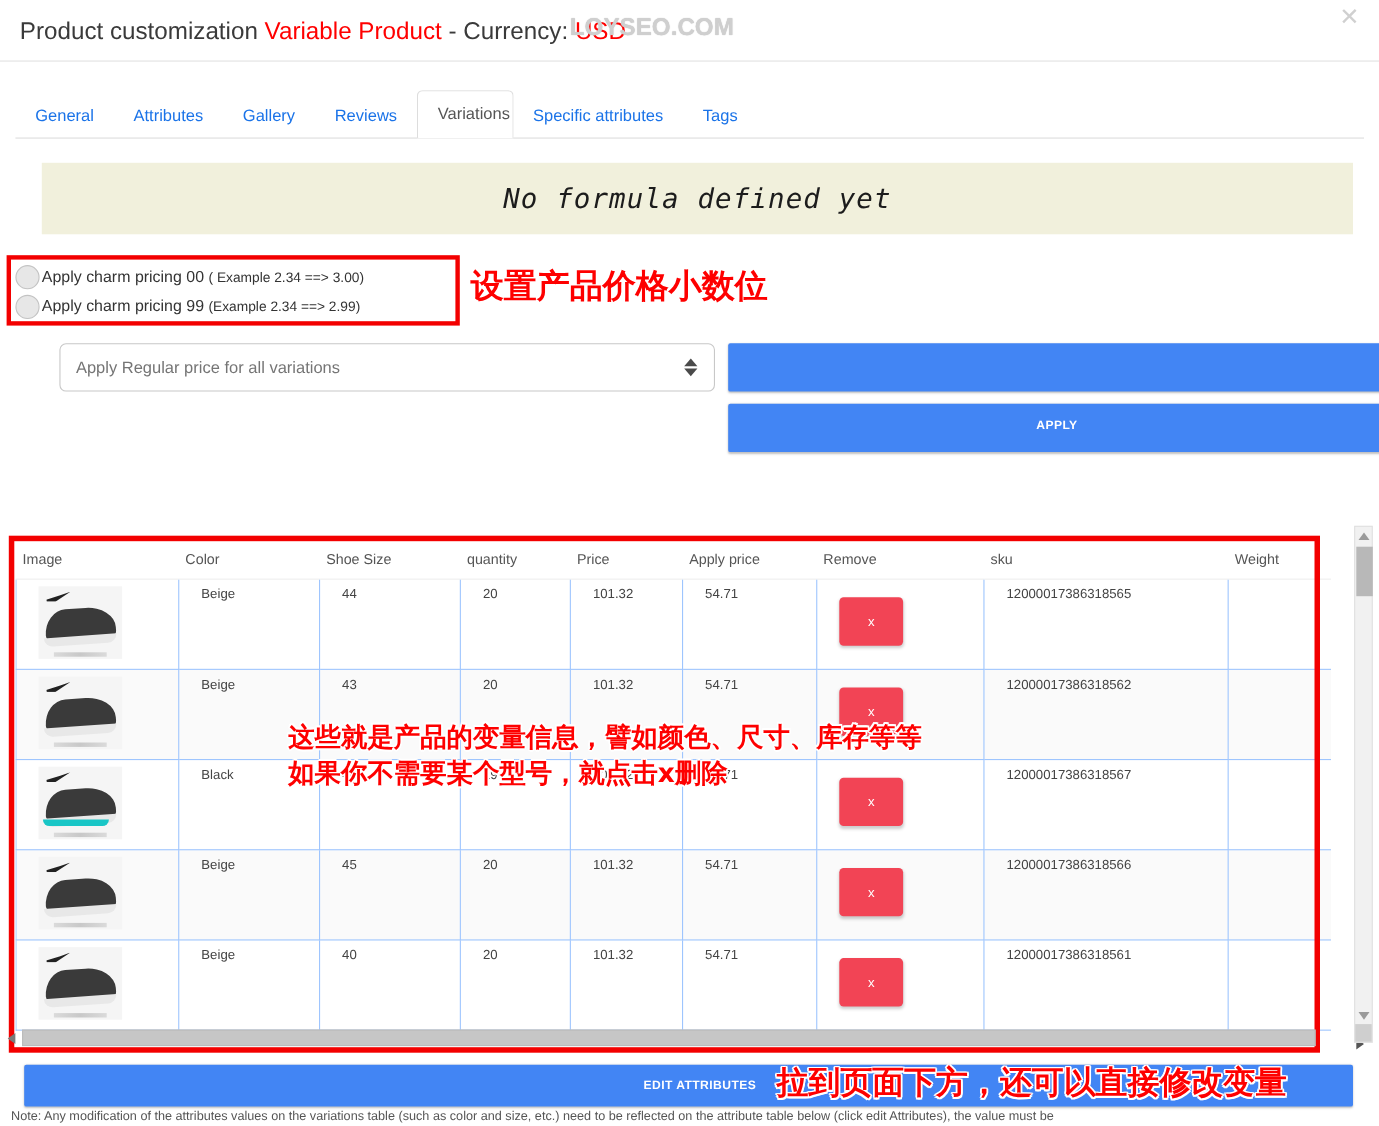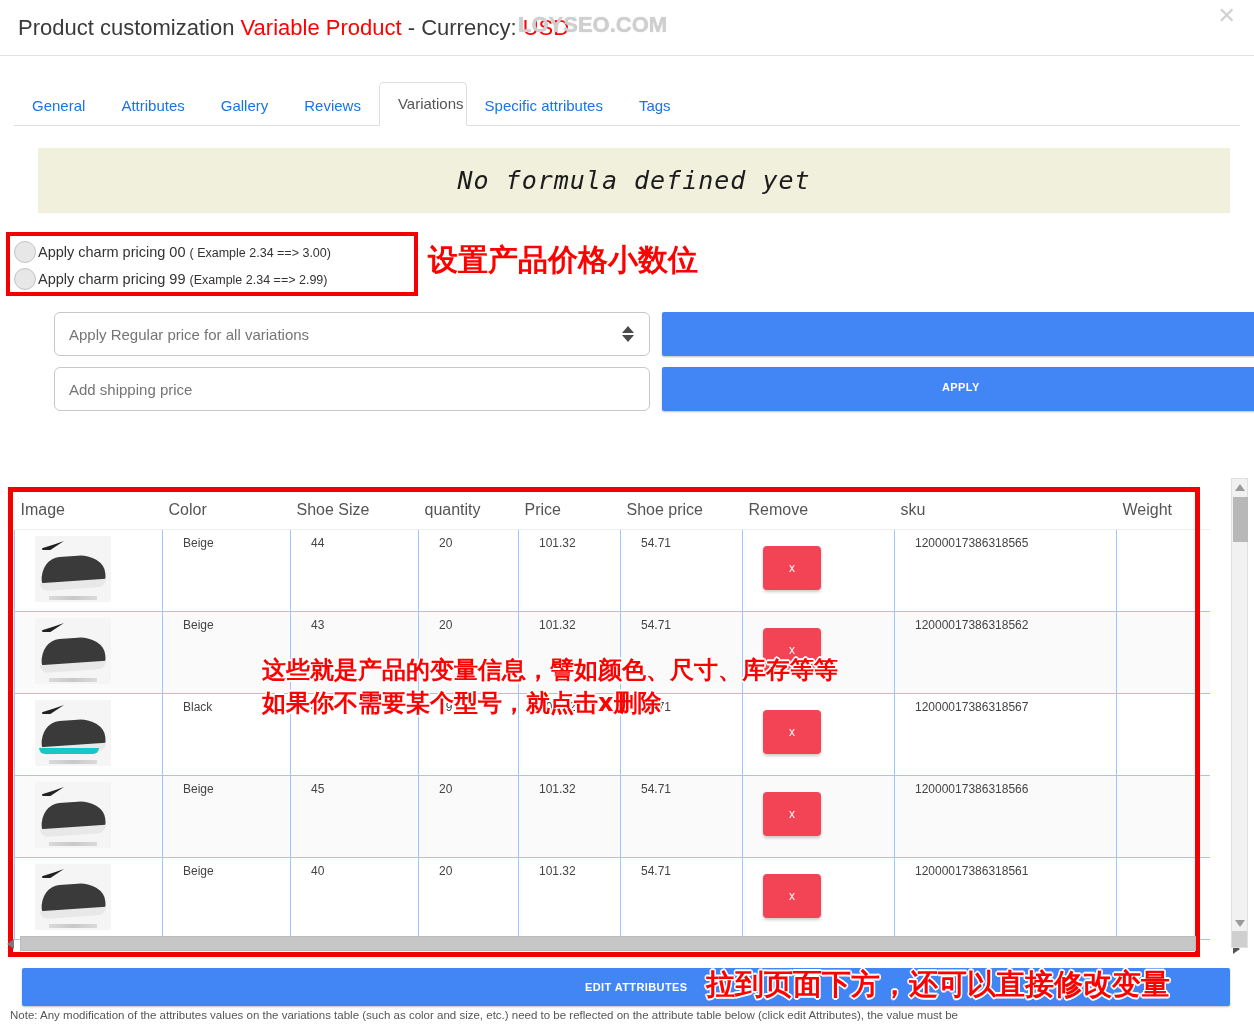--- a/index.html
+++ b/index.html
@@ -193,21 +193,21 @@
   table.var{
     border-collapse:collapse;
     width:1196px;
     table-layout:fixed;
     font-size:12px;
     color:#444;
   }
   table.var th{
     text-align:left;
     font-weight:400;
-    font-size:16px;
+    font-size:13px;
     color:#555;
     padding:8px 6px 10px 6px;
     border-bottom:1px solid #eee;
     background:#ffffff;
   }
   table.var td{
     border:1px solid #9ec5fe;
     vertical-align:top;
     padding:6px 20px;
     height:82px;
@@ -394,21 +394,20 @@
     <span class="spinner">
       <span class="up"></span>
       <span class="dn"></span>
     </span>
     <div class="blue-bar"></div>
     <div class="cn-ann bar-ann" style="left:640px;top:316px;">给产品添加正常价格</div>
   </div>
 
 
   <div class="price-row">
-    <input class="field" type="text" placeholder="Add shipping price" style="">
     <div class="blue-bar">
       <span class="apply">APPLY</span>
     </div>
     <div class="cn-ann bar-ann" style="left:640px;top:426px;">给产品添加运费</div>
   </div>
 </div>
 
 <div class="table-scroll">
   <table class="var">
     <colgroup>
@@ -422,21 +421,21 @@
         <col style="width:222px">
         <col style="width:94px">
     </colgroup>
     <thead>
       <tr>
         <th>Image</th>
         <th>Color</th>
         <th>Shoe Size</th>
         <th>quantity</th>
         <th>Price</th>
-        <th>Shoe price</th>
+        <th>Apply price</th>
         <th>Remove</th>
         <th>sku</th>
         <th>Weight</th>
       </tr>
     </thead>
     <tbody>
       <tr>
         <td class="cell-img">
           <span class="thumb">
             <span class="swoosh"></span>

